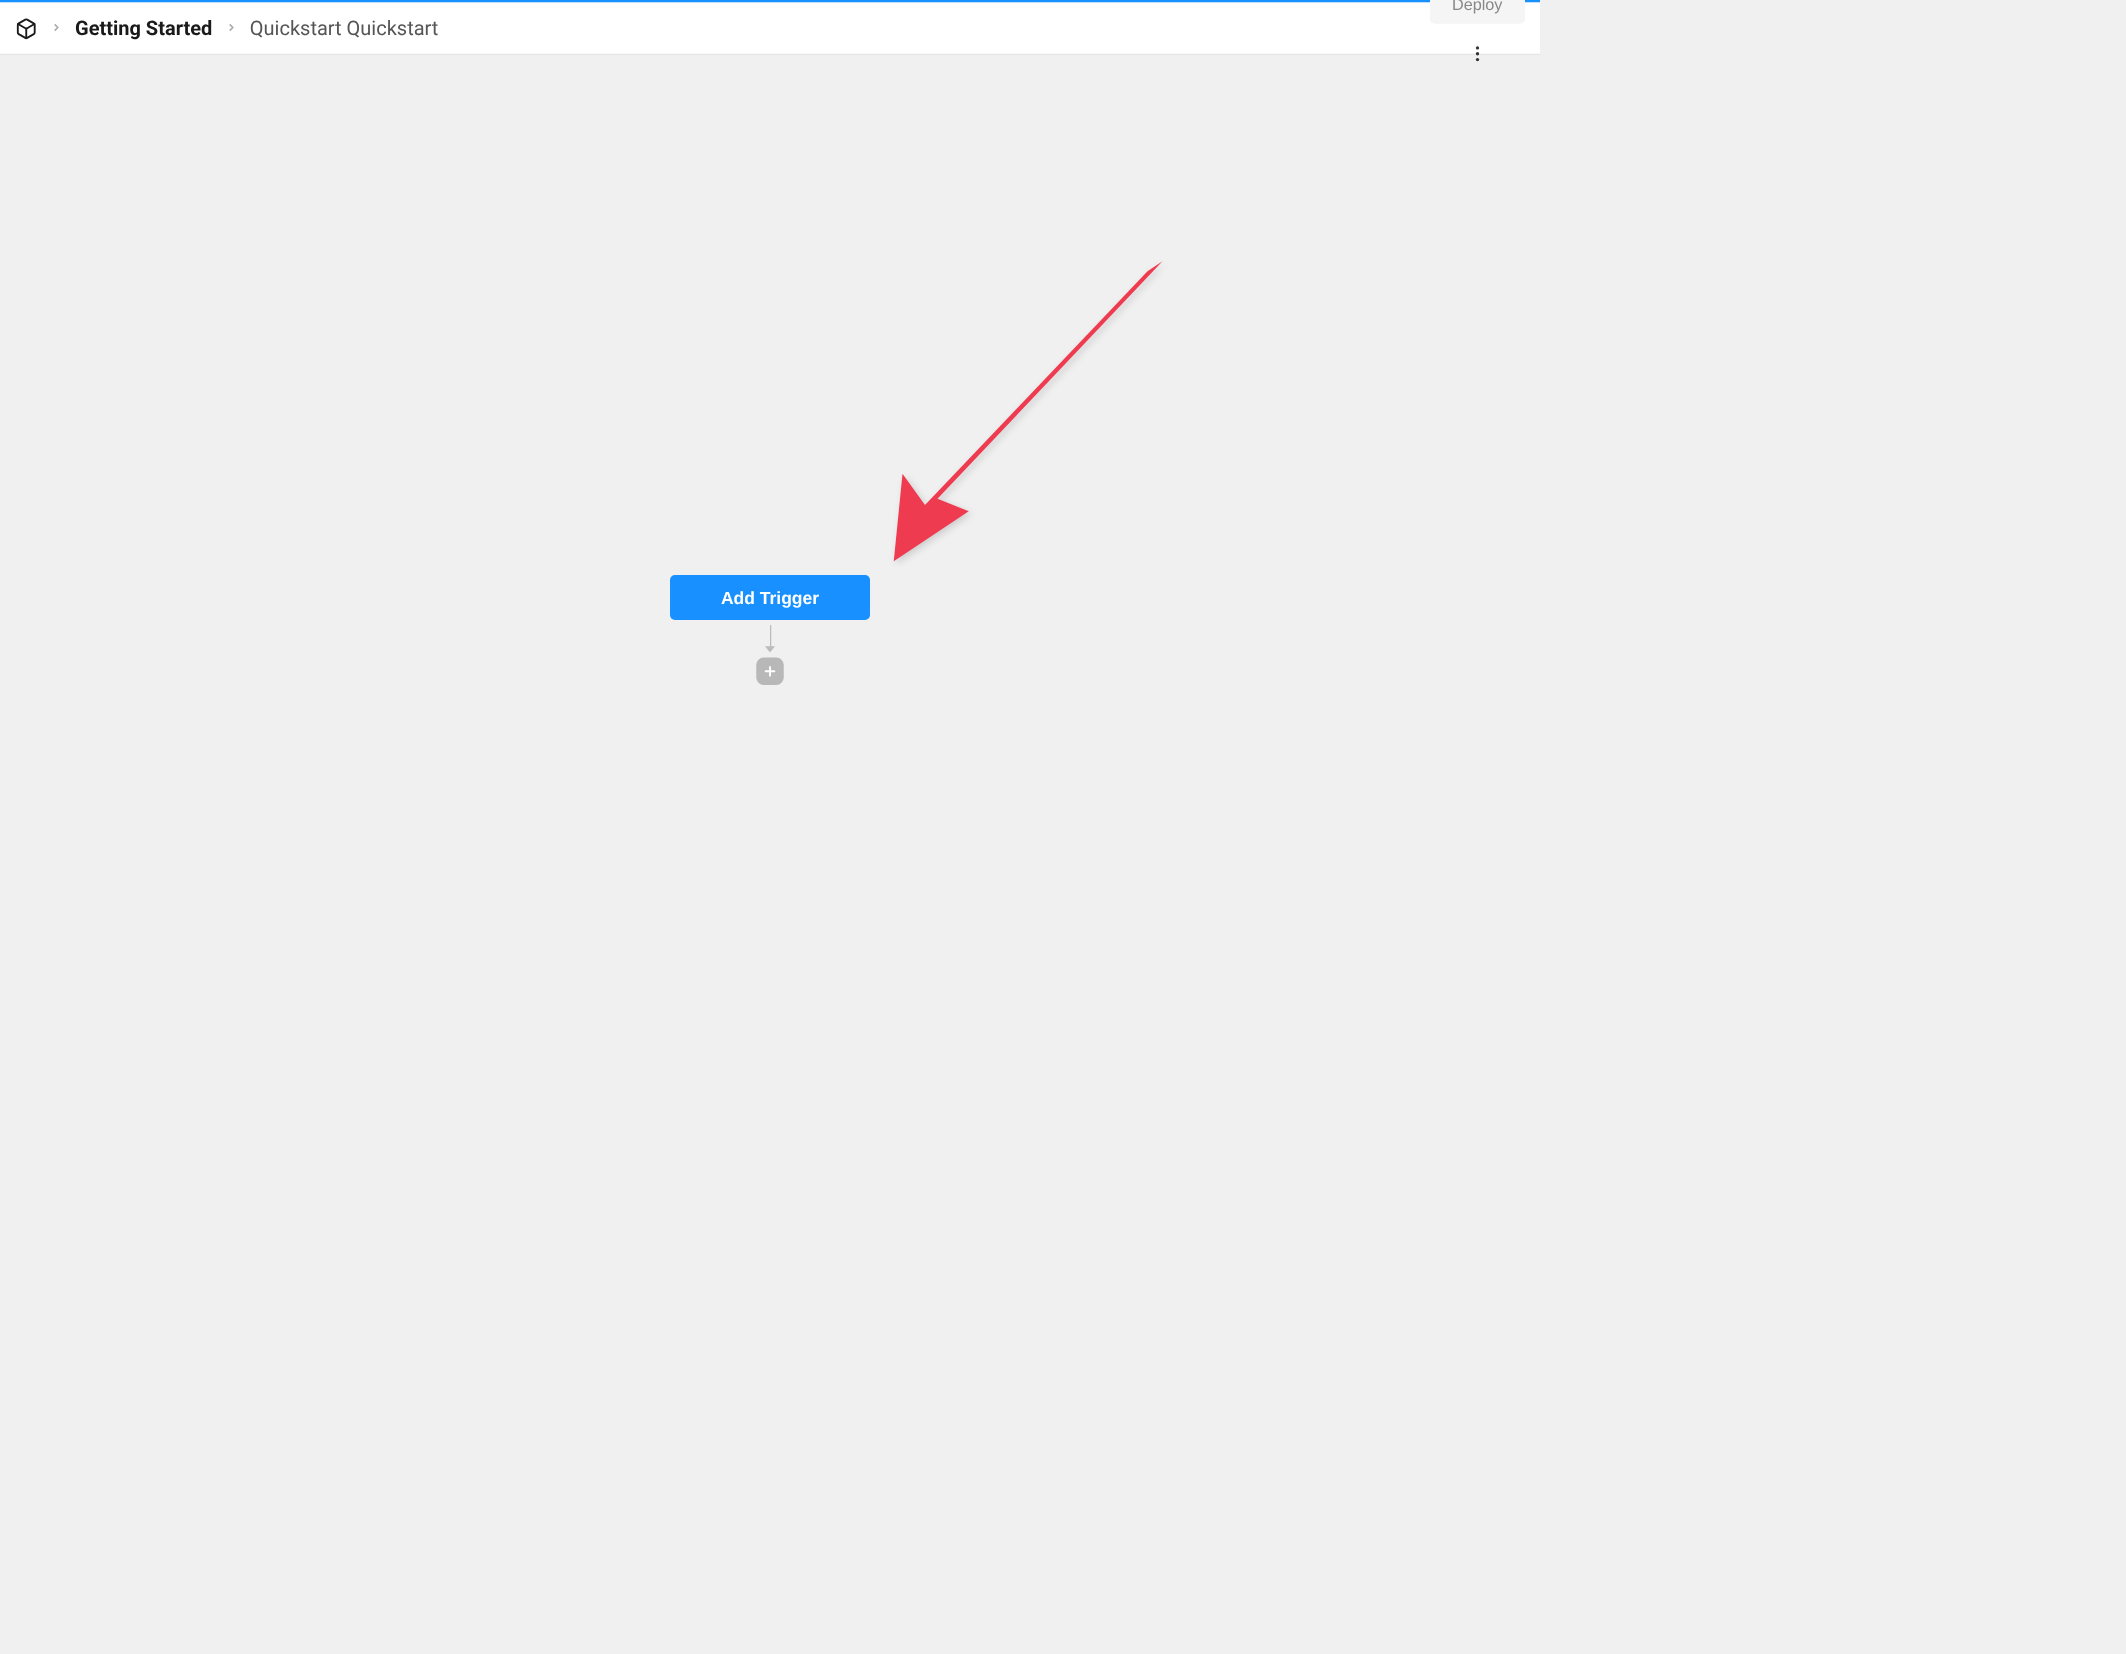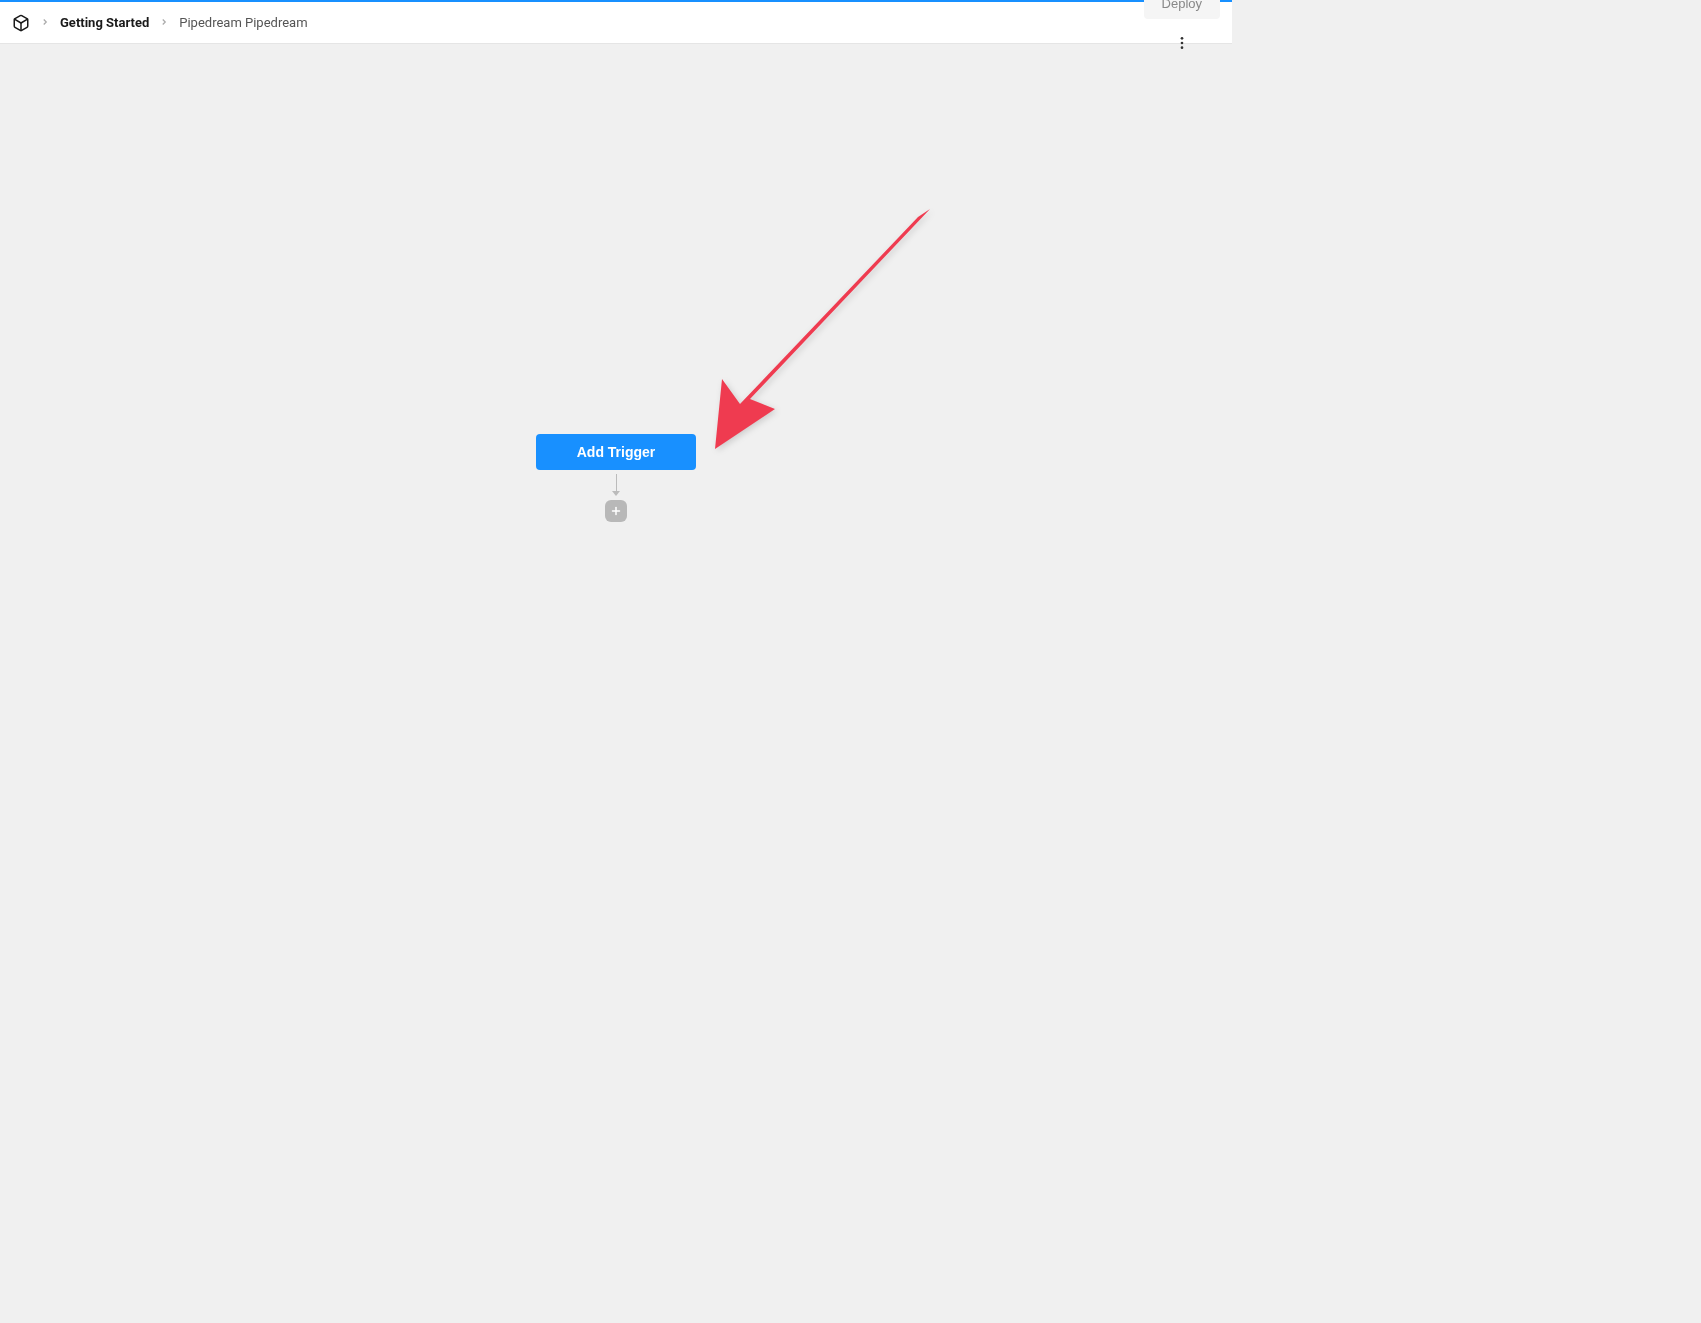--- a/index.html
+++ b/index.html
@@ -26,21 +26,21 @@
       display: flex;
       align-items: center;
       justify-content: space-between;
       padding: 0 12px;
       border-bottom: 1px solid #e5e5e5;
     }
     .breadcrumb {
       display: flex;
       align-items: center;
       gap: 10px;
-      font-size: 13px;
+      font-size: 16px;
     }
     .logo-icon {
       width: 18px;
       height: 18px;
       display: flex;
       align-items: center;
       justify-content: center;
     }
     .chevron {
       color: #999;
@@ -92,20 +92,21 @@
     .add-trigger-btn {
       background: #1890ff;
       color: #ffffff;
       border: none;
       font-size: 14px;
       font-weight: 600;
       padding: 10px 36px;
       border-radius: 4px;
       cursor: pointer;
       min-width: 160px;
+      margin-top: 26px;
     }
     .connector {
       display: flex;
       flex-direction: column;
       align-items: center;
       margin-top: 4px;
     }
     .connector-line {
       width: 1px;
       height: 18px;
@@ -158,21 +159,21 @@
       <svg width="10" height="10" viewBox="0 0 24 24" fill="none" stroke="#aaa" stroke-width="3">
         <polyline points="9 18 15 12 9 6"></polyline>
       </svg>
     </span>
     <span class="breadcrumb-main">Getting Started</span>
     <span class="chevron">
       <svg width="10" height="10" viewBox="0 0 24 24" fill="none" stroke="#aaa" stroke-width="3">
         <polyline points="9 18 15 12 9 6"></polyline>
       </svg>
     </span>
-    <span class="breadcrumb-sub">Pipedream Pipedream</span>
+    <span class="breadcrumb-sub">Quickstart Quickstart</span>
   </div>
   <div class="header-right">
     <button class="deploy-btn">Deploy</button>
     <button class="more-btn">
       <svg width="16" height="16" viewBox="0 0 24 24" fill="#333">
         <circle cx="12" cy="5" r="2"></circle>
         <circle cx="12" cy="12" r="2"></circle>
         <circle cx="12" cy="19" r="2"></circle>
       </svg>
     </button>

